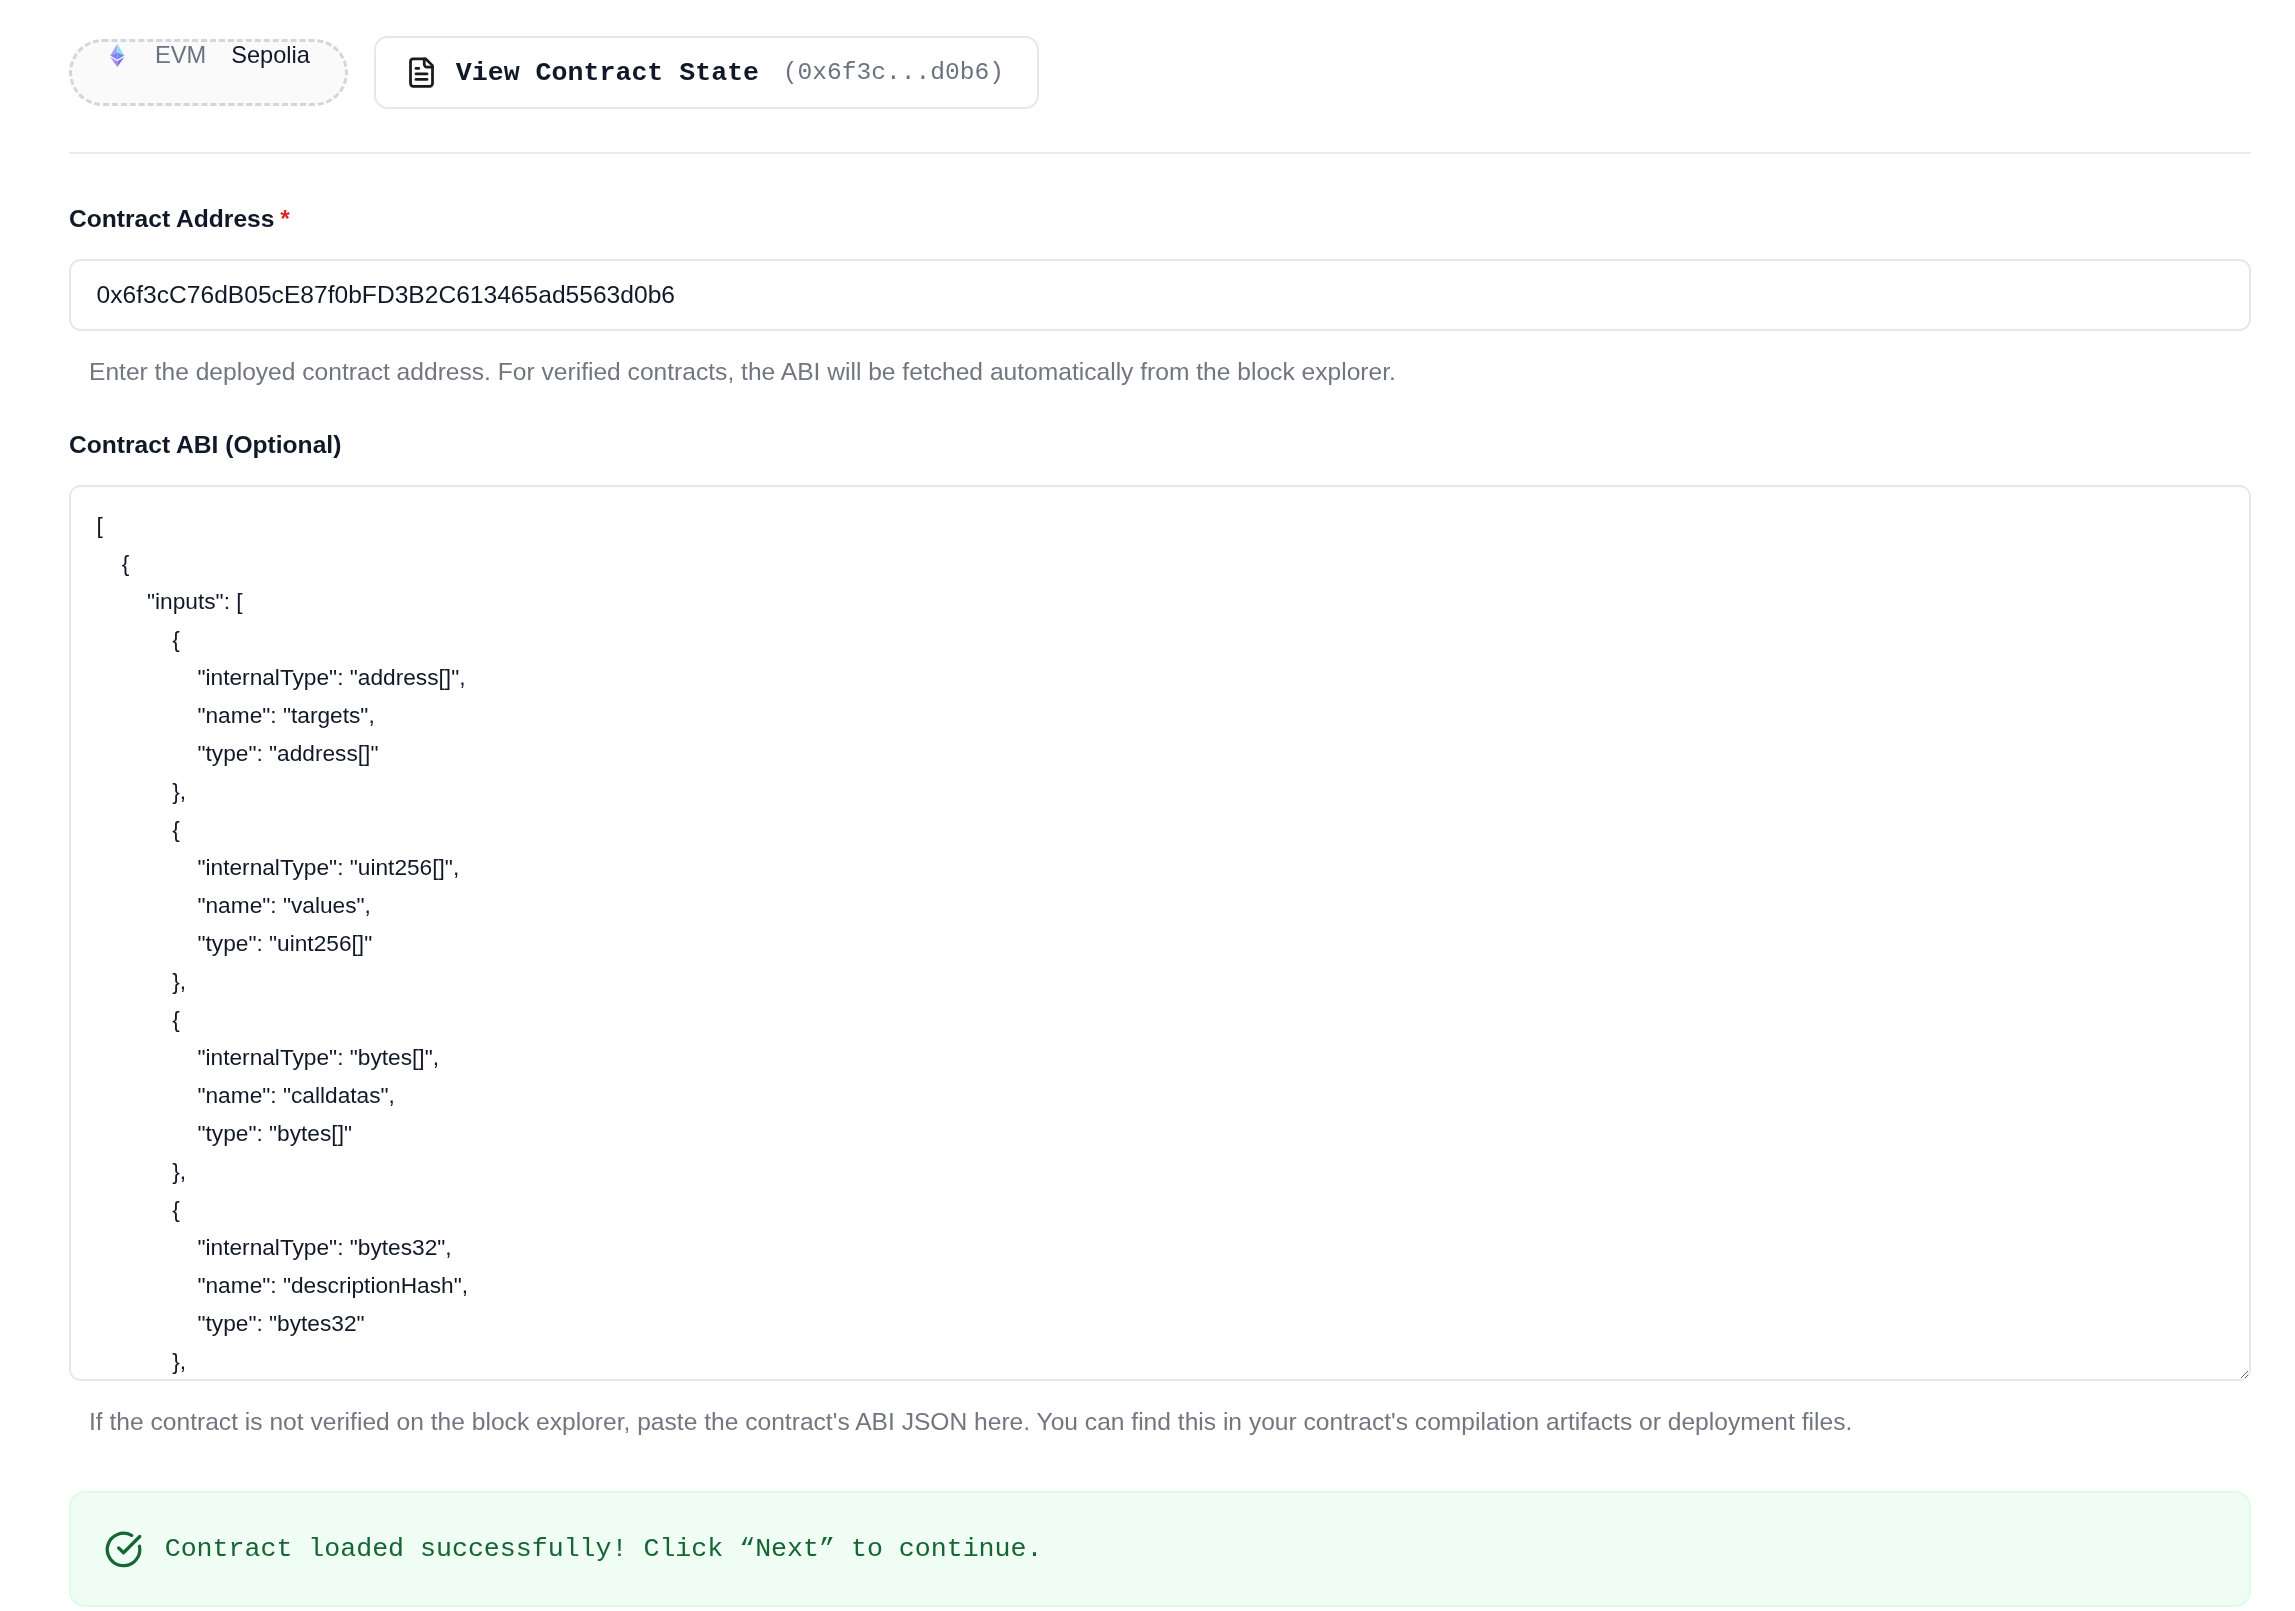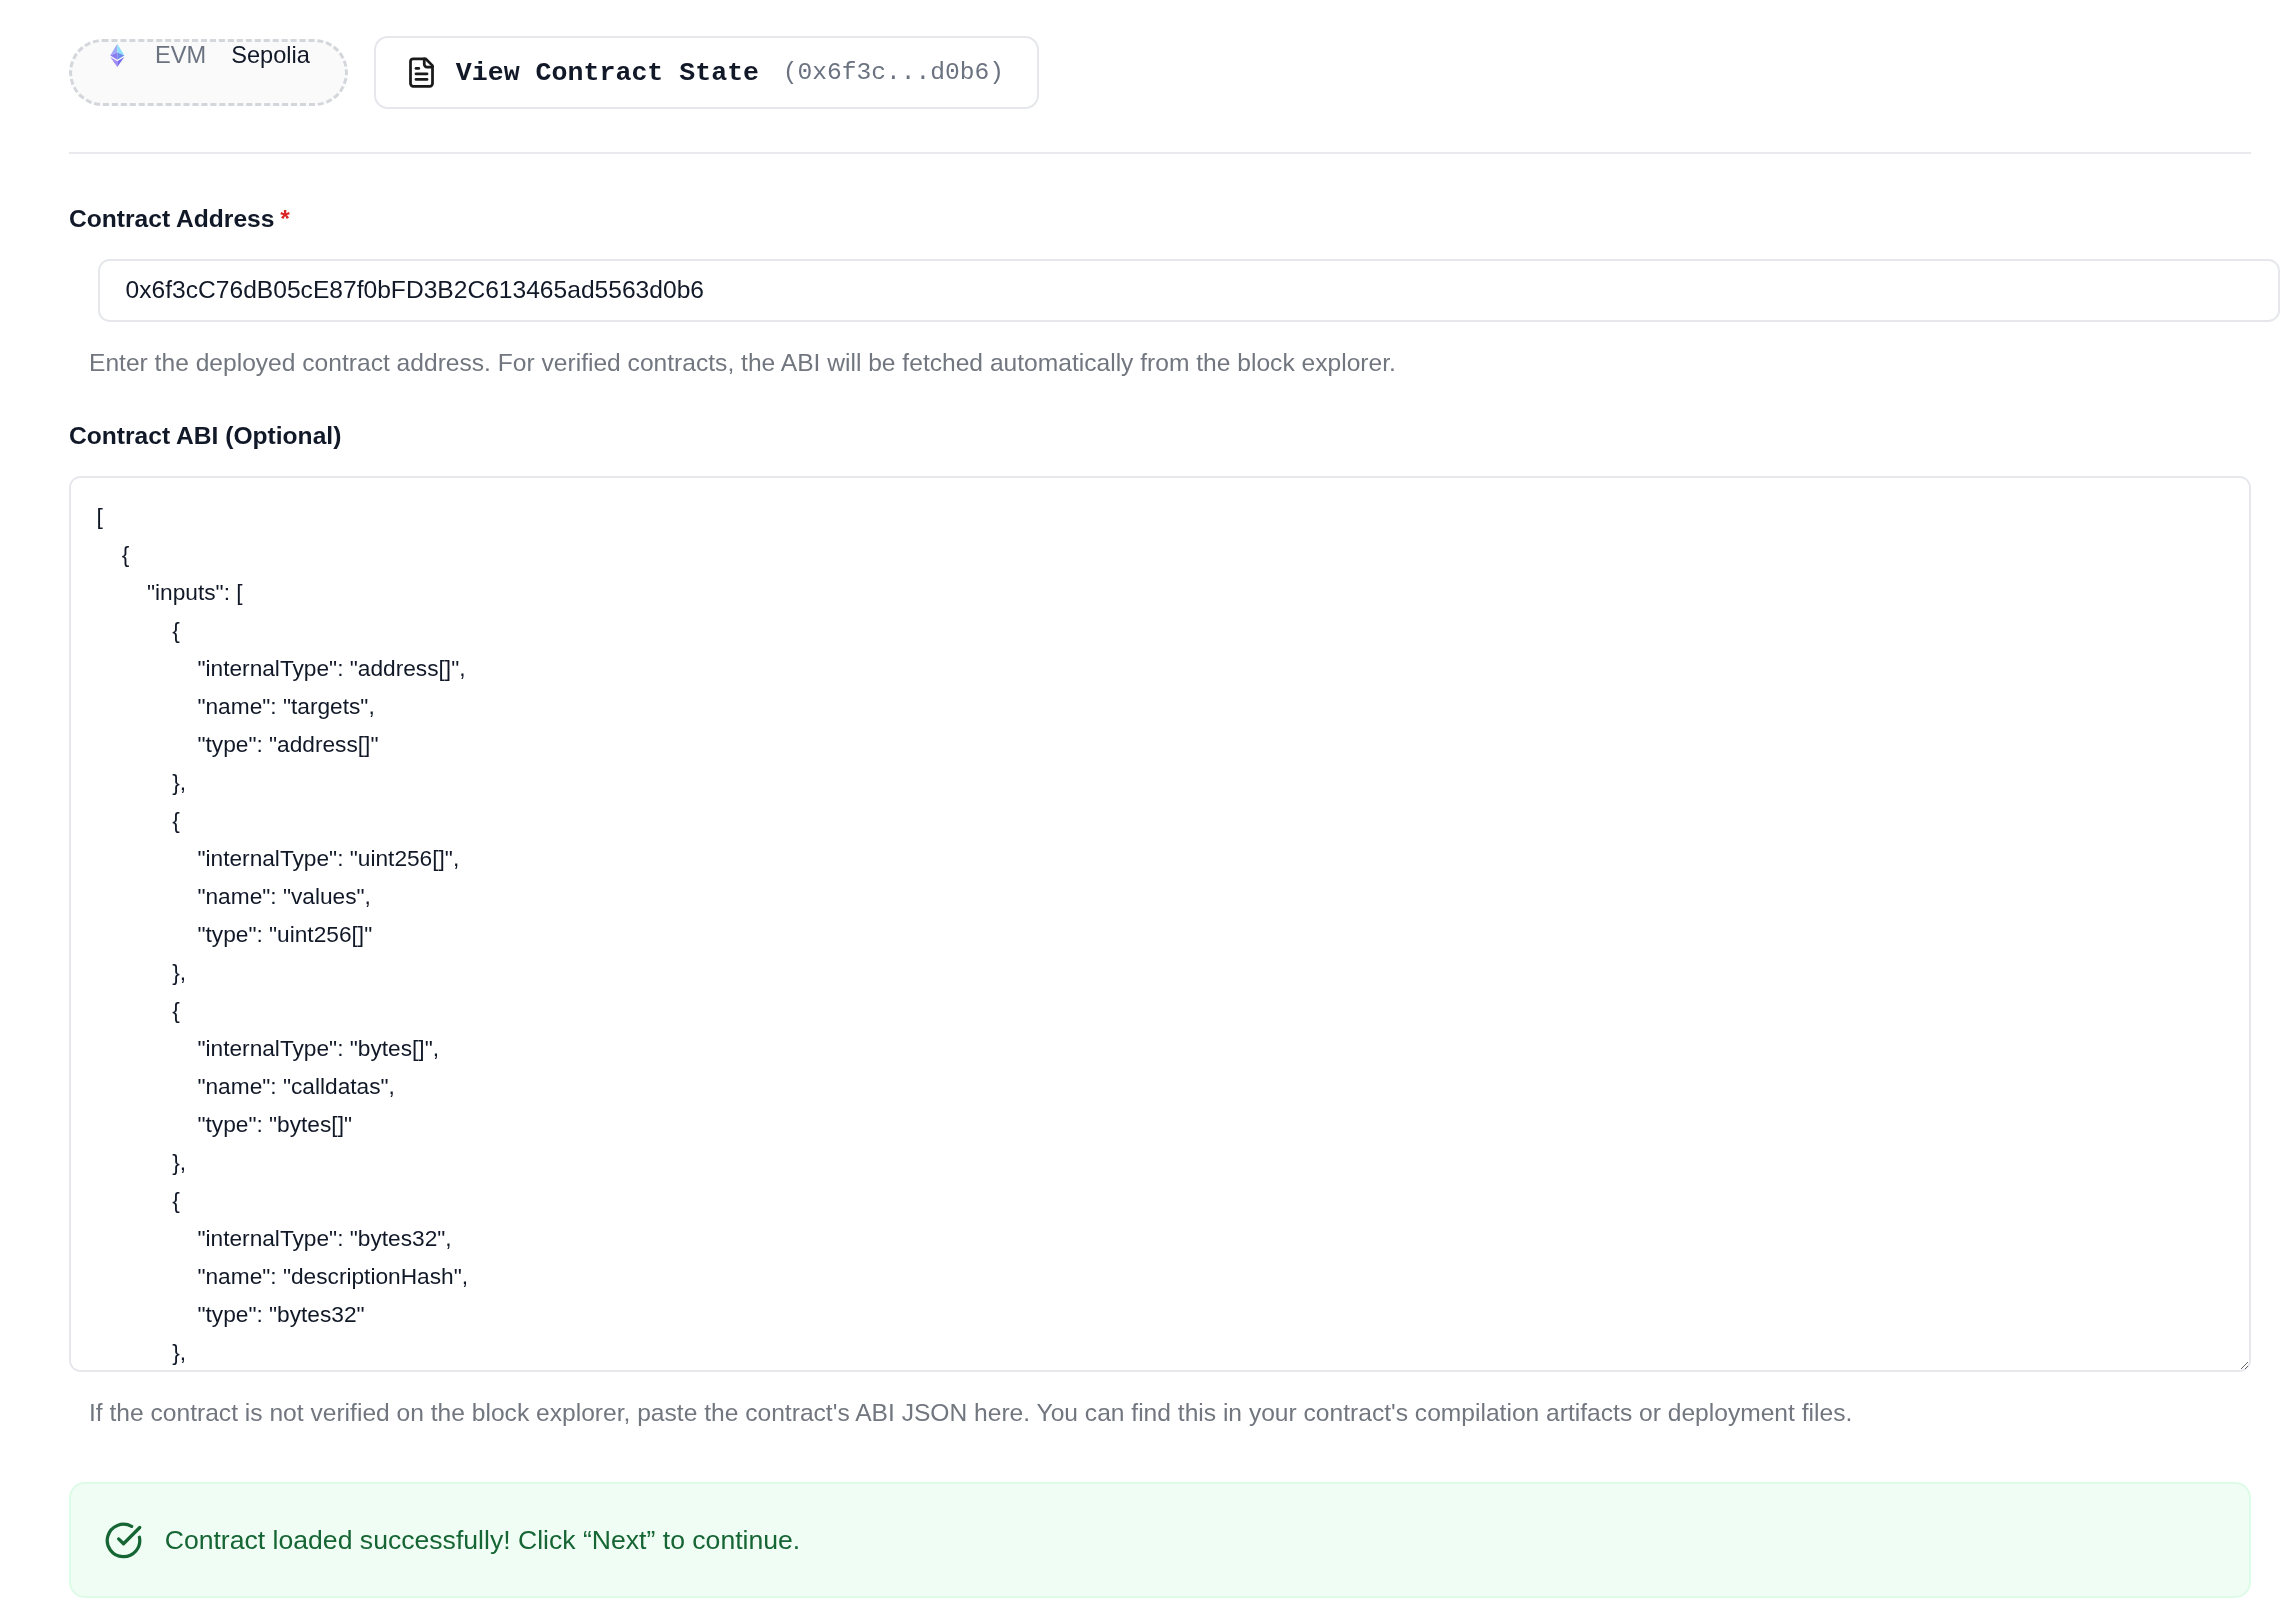--- a/index.html
+++ b/index.html
@@ -30,44 +30,44 @@
   .action-card .addr-short { font-size: 24.6px; color: #6b7280; margin-left: 5.9px; }
 
   .divider { border: none; border-top: 2px solid #e8eaed; margin: 43px 0 0 0; }
 
   
   .field-label { display: block; font-size: 24.6px; font-weight: 600; color: #111827; }
   .req { color: #dc2626; margin-left: 5.9px; font-weight: 600; }
 
   .address-label { margin-top: 51px; }
   .address-input {
-    margin-top: 25.6px; width: 2182px; height: 63px;
+    margin-top: 25.6px; width: 2182px; height: 72px;
     border: 2px solid #e5e7eb; border-radius: 11.8px; background: #fff;
     padding: 0 25.6px; font-size: 24.6px; color: #111827;
     font-family: "Liberation Sans", "DejaVu Sans", sans-serif;
-    outline: none; display: block; margin-left: 29px;
+    outline: none; display: block;
   }
   .hint { margin-top: 25.6px; font-size: 24.6px; color: #71767f; line-height: 1.3; margin-left: 20px; }
 
   .abi-label { margin-top: 43px; }
   .abi-textarea {
     margin-top: 25.6px; width: 2182px; height: 896px;
     border: 2px solid #e5e7eb; border-radius: 11.8px; background: #fff;
     padding: 19.7px 25.6px; font-size: 22.7px; line-height: 38px; color: #111827;
     font-family: "Liberation Sans", "DejaVu Sans", sans-serif;
     resize: both; outline: none; overflow: auto; display: block;
     white-space: pre; scrollbar-width: none;
   }
   .abi-textarea::-webkit-scrollbar { display: none; }
 
   
   .success-banner {
     margin-top: 53px; width: 2182px; height: 116px;
     background: #f0fdf4; border: 2px solid #dcfce7; border-radius: 15.8px;
-    display: flex; align-items: center; gap: 21.7px; padding: 0 33px;
+    display: flex; align-items: center; gap: 21.7px; padding: 0 33px; font-family: Liberation Mono, monospace;
   }
   .success-banner .check-icon { width: 39px; height: 39px; flex: 0 0 auto; display: block; }
   .success-banner .msg { font-size: 26.6px; color: #166534; }
 </style>
 </head>
 <body>
 
 <div class="page">
 
   <div class="header-row">

